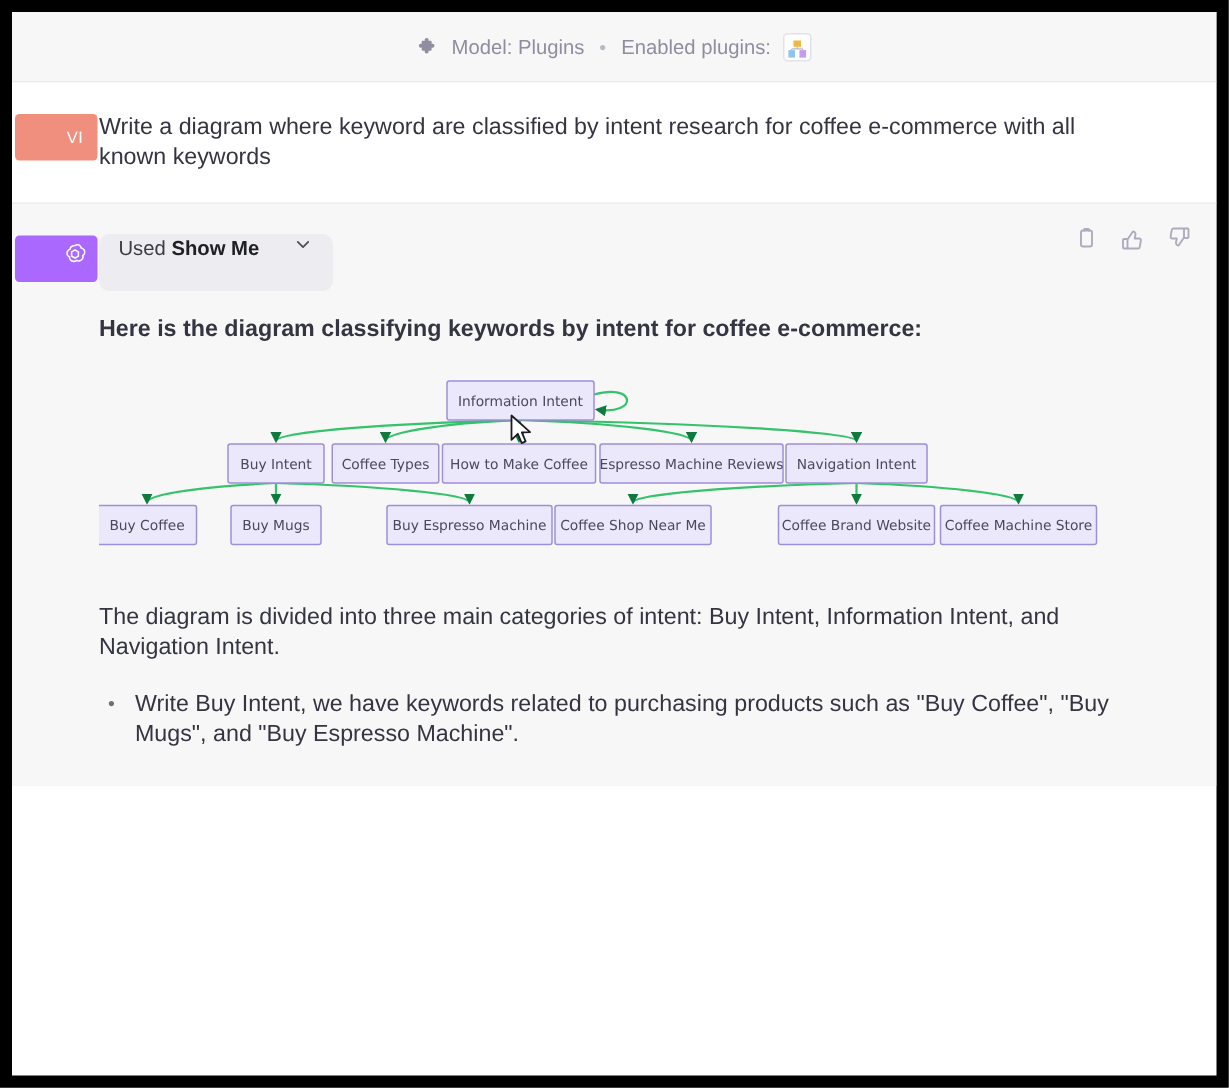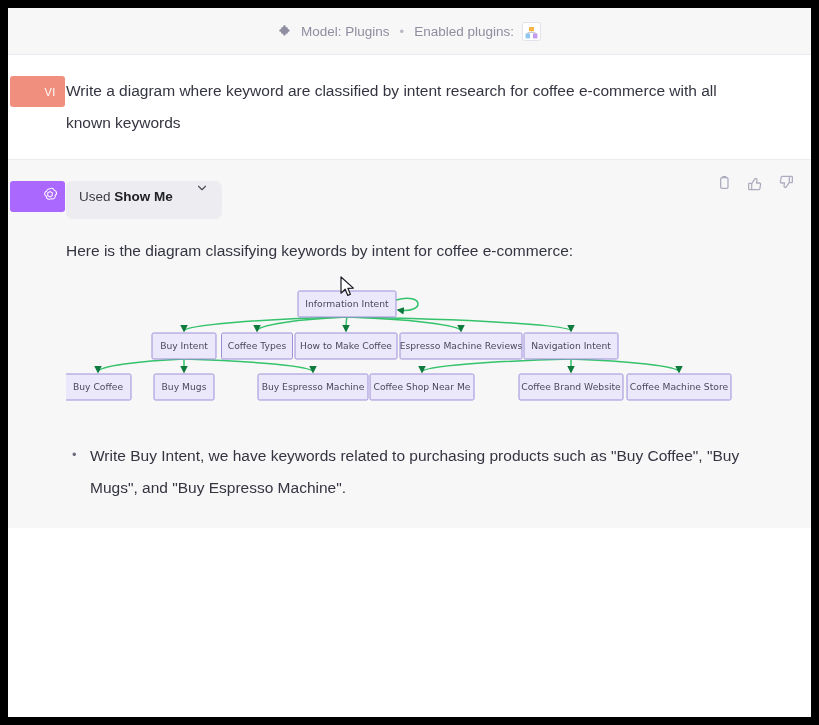--- a/index.html
+++ b/index.html
@@ -85,21 +85,21 @@
     padding-left: 26px;
   }
   .avatar.user-avatar { background: #f08f7d; }
   .avatar.bot-avatar  { background: #ab68ff; }
 
   .msg-body {
     flex: 1 1 auto;
     padding-right: 78px;
     color: #343541;
     font-size: 15.5px;
-    line-height: 32px;
+    line-height: 20px;
   }
   .msg-row.user .msg-body { padding-right: 60px; }
 
   
   .tool-pill {
     display: inline-flex;
     align-items: flex-start;
     justify-content: space-between;
     min-width: 143px;
     height: 38px;
@@ -126,21 +126,21 @@
     align-items: center;
   }
   .act-btn {
     width: 18px; height: 18px;
     display: inline-flex;
     align-items: center;
     justify-content: center;
     cursor: pointer;
   }
 
-  .intro-line { margin: 16px 0 0 0; }
+  .intro-line { margin: 16px 0 0 0; font-weight: bold; }
 
   
   .diagram-wrap {
     margin: 22px 0 8px 0;
     width: 700px;
     position: relative;
   }
   .para { margin: 22px 0 0 0; }
   ul.bullets {
     margin: 18px 0 0 0;
@@ -301,20 +301,21 @@
               </g>
               <g>
                 <rect x="561" y="85" width="104" height="26" rx="1.5" fill="#ece8fb" stroke="#9f8fd9" stroke-width="1"></rect>
                 <text x="613" y="101.4" text-anchor="middle" font-size="9.2" font-family="&quot;DejaVu Sans&quot;, sans-serif" fill="#4a4a5a">Coffee Machine Store</text>
               </g>
             </g>
           </svg>
       </div>
 
       
+      <p class="para">The diagram is divided into three main categories of intent: Buy Intent, Information Intent, and Navigation Intent.</p>
 
       
       <ul class="bullets">
         <li>Write Buy Intent, we have keywords related to purchasing products such as "Buy Coffee", "Buy Mugs", and "Buy Espresso Machine".</li>
       </ul>
     </div>
 
     <div class="actions">
       <span class="act-btn">
         <svg width="16" height="16" viewBox="0 0 24 24" fill="none" stroke="#acacbe" stroke-width="1.9" stroke-linecap="round" stroke-linejoin="round">

